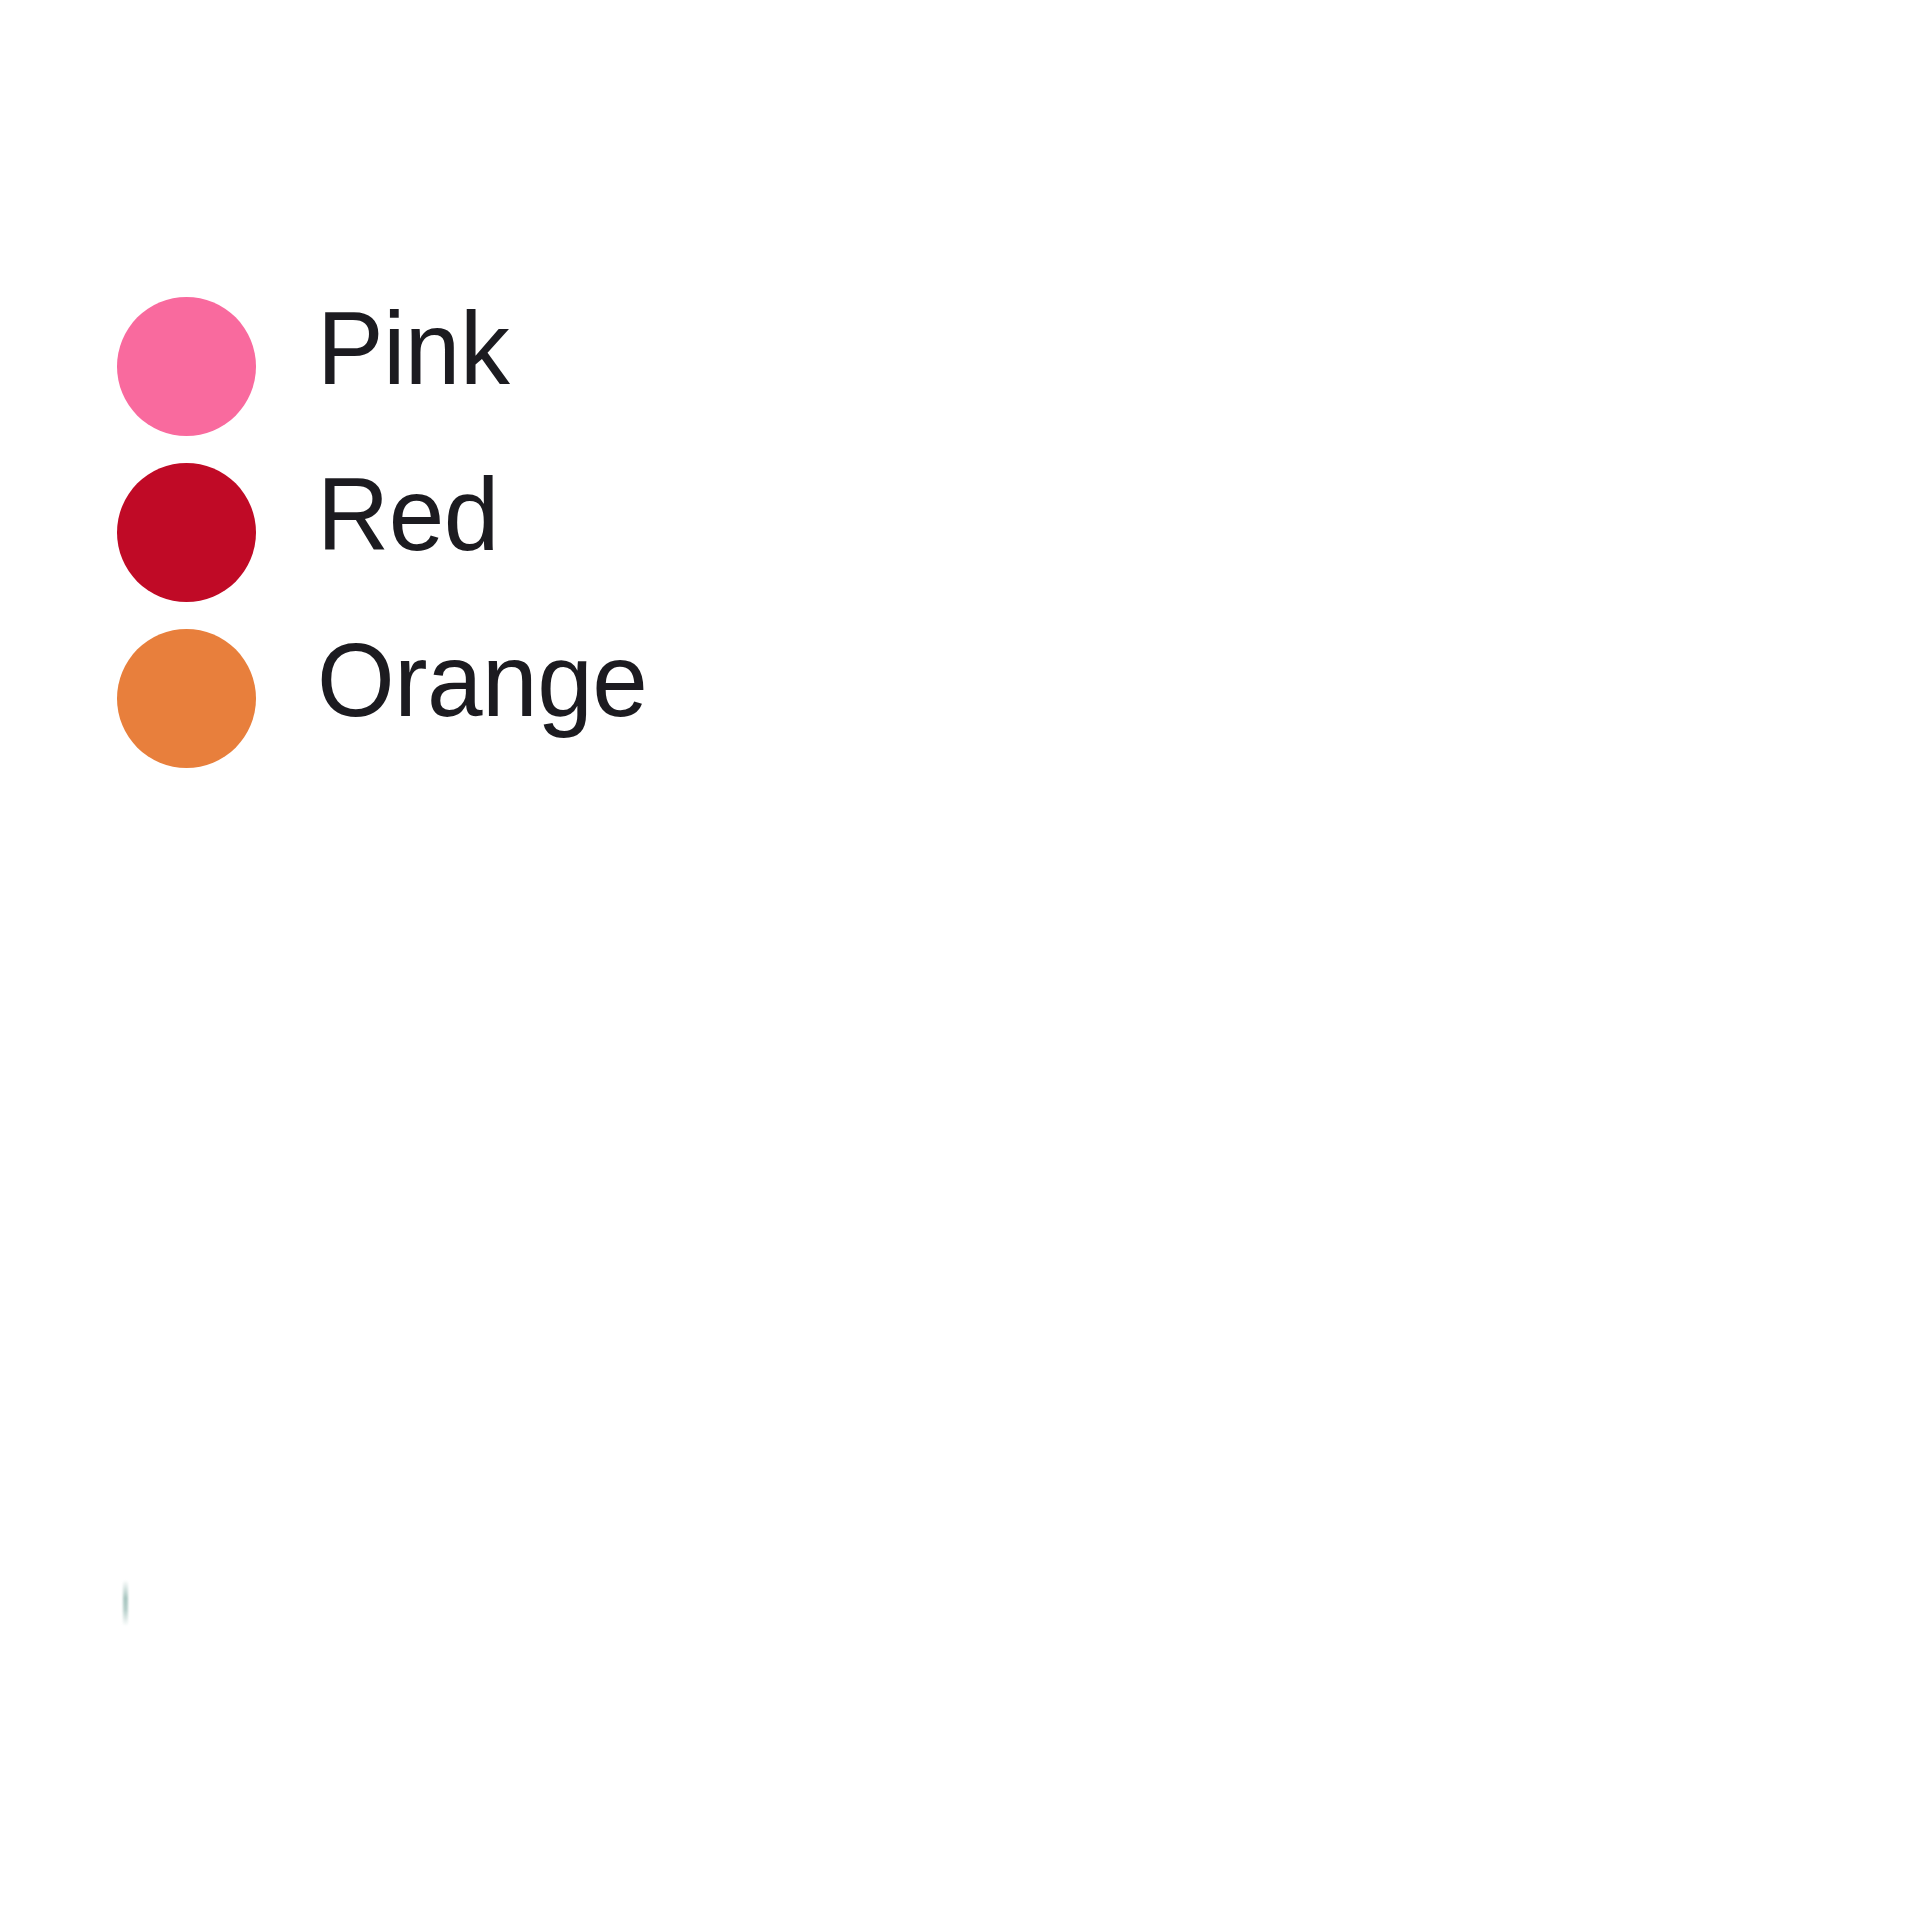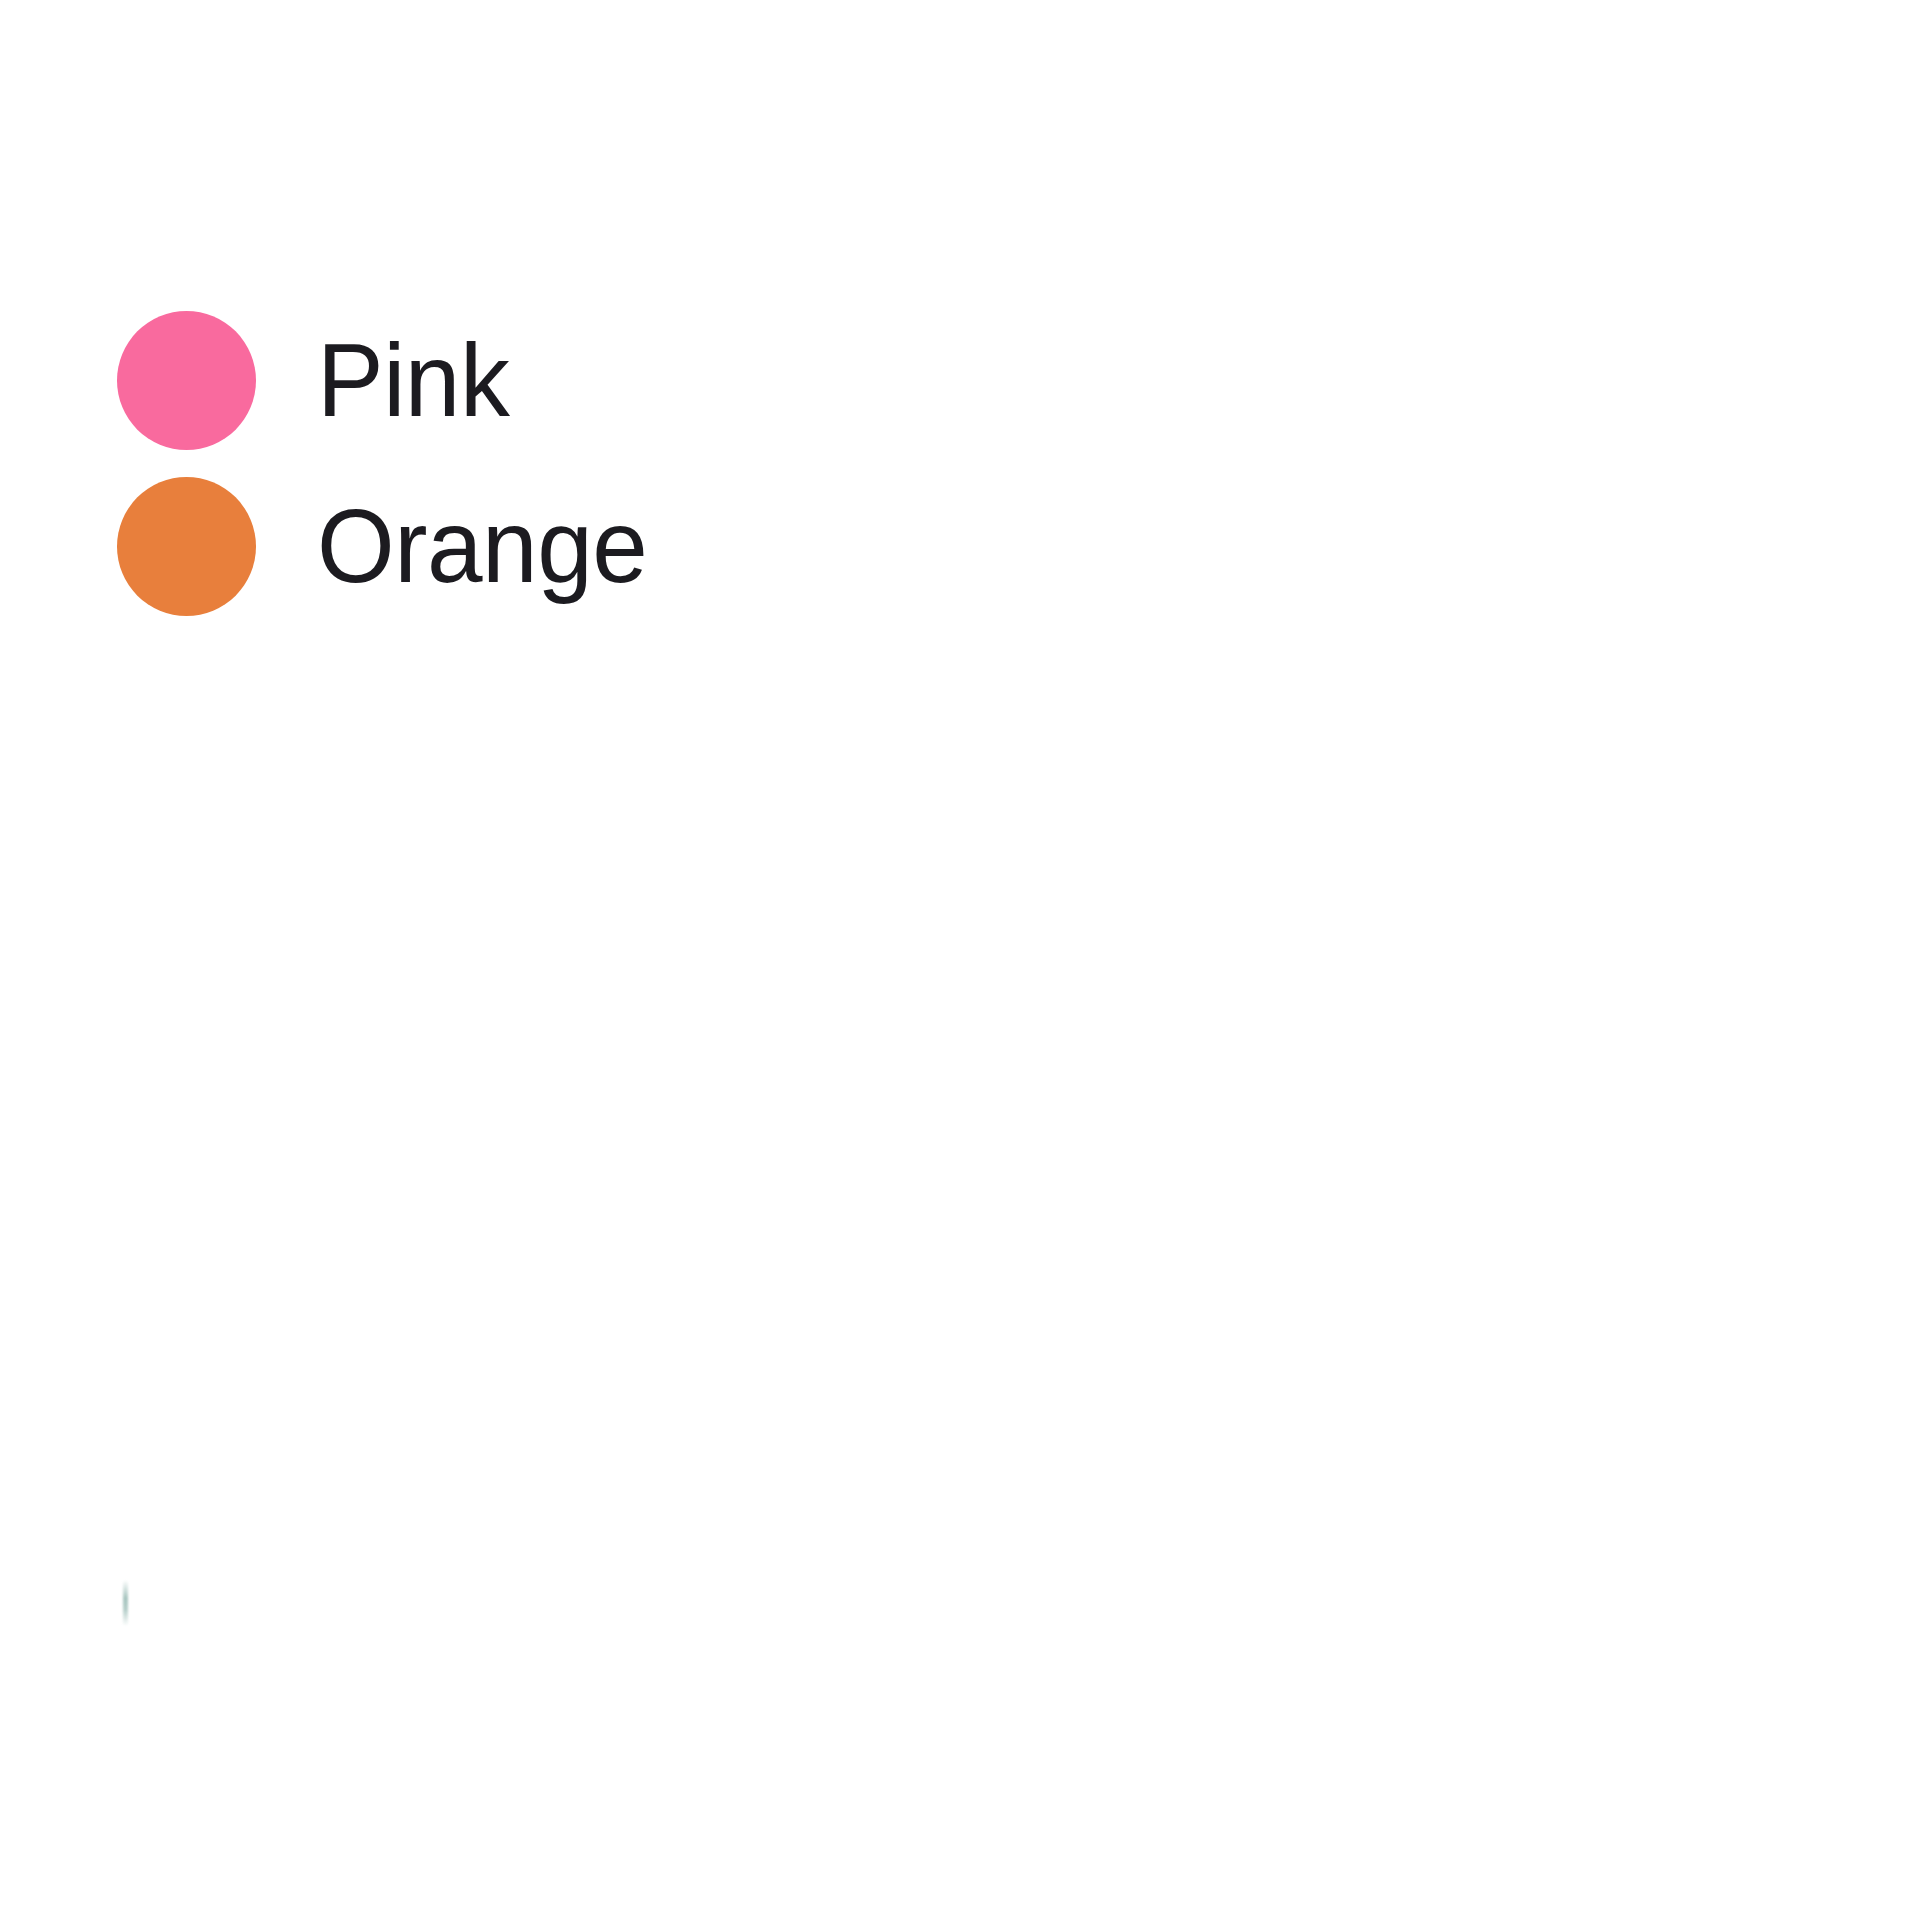--- a/index.html
+++ b/index.html
@@ -25,21 +25,21 @@
 
   .legend-column {
     position: absolute;
     top: 297px;
   }
   .legend-column.left  { left: 117px; }
   .legend-column.right { left: 1072px; }
 
   .legend-row {
     display: flex;
-    align-items: center;
+    align-items: flex-start;
     height: 166px;
     box-sizing: border-box;
   }
 
   .swatch {
     width: 139px;
     height: 139px;
     border-radius: 50%;
     flex: 0 0 auto;
   }
@@ -77,20 +77,24 @@
 
 <div id="legend">
 
   <div class="legend-column left">
 
     <div class="legend-row">
       <span class="swatch" style="background-color: rgb(249, 106, 158);"></span>
       <span class="legend-label" style="color: rgb(28, 27, 32);">Pink</span>
     </div>
 
+    <div class="legend-row">
+      <span class="swatch" style="background-color: rgb(192, 10, 38);"></span>
+      <span class="legend-label" style="color: rgb(28, 27, 32);">Red</span>
+    </div>
 
     <div class="legend-row">
       <span class="swatch" style="background-color: rgb(232, 127, 60);"></span>
       <span class="legend-label" style="color: rgb(28, 27, 32);">Orange</span>
     </div>
 
 
 
   </div>
 

